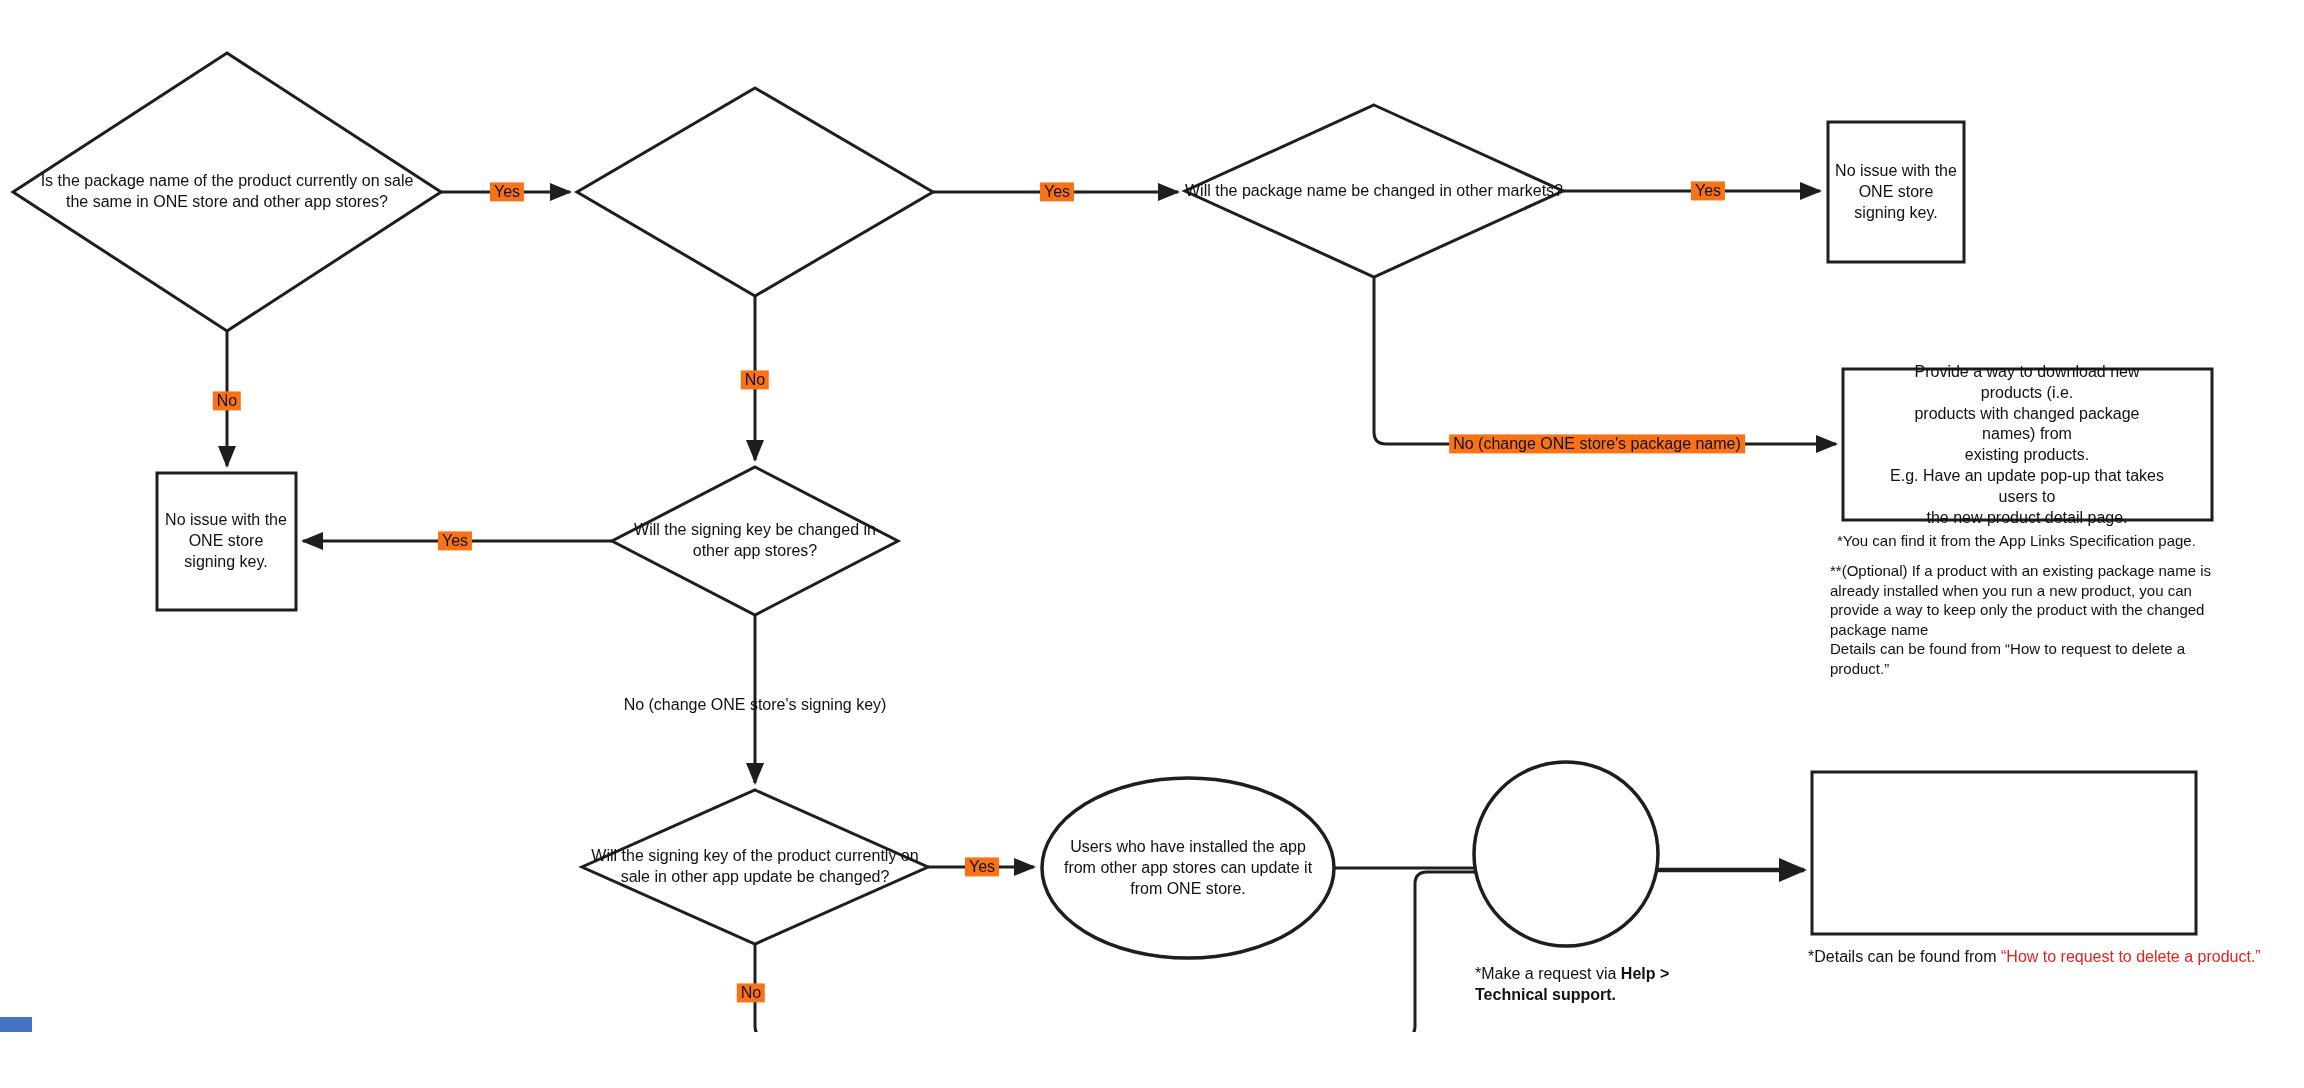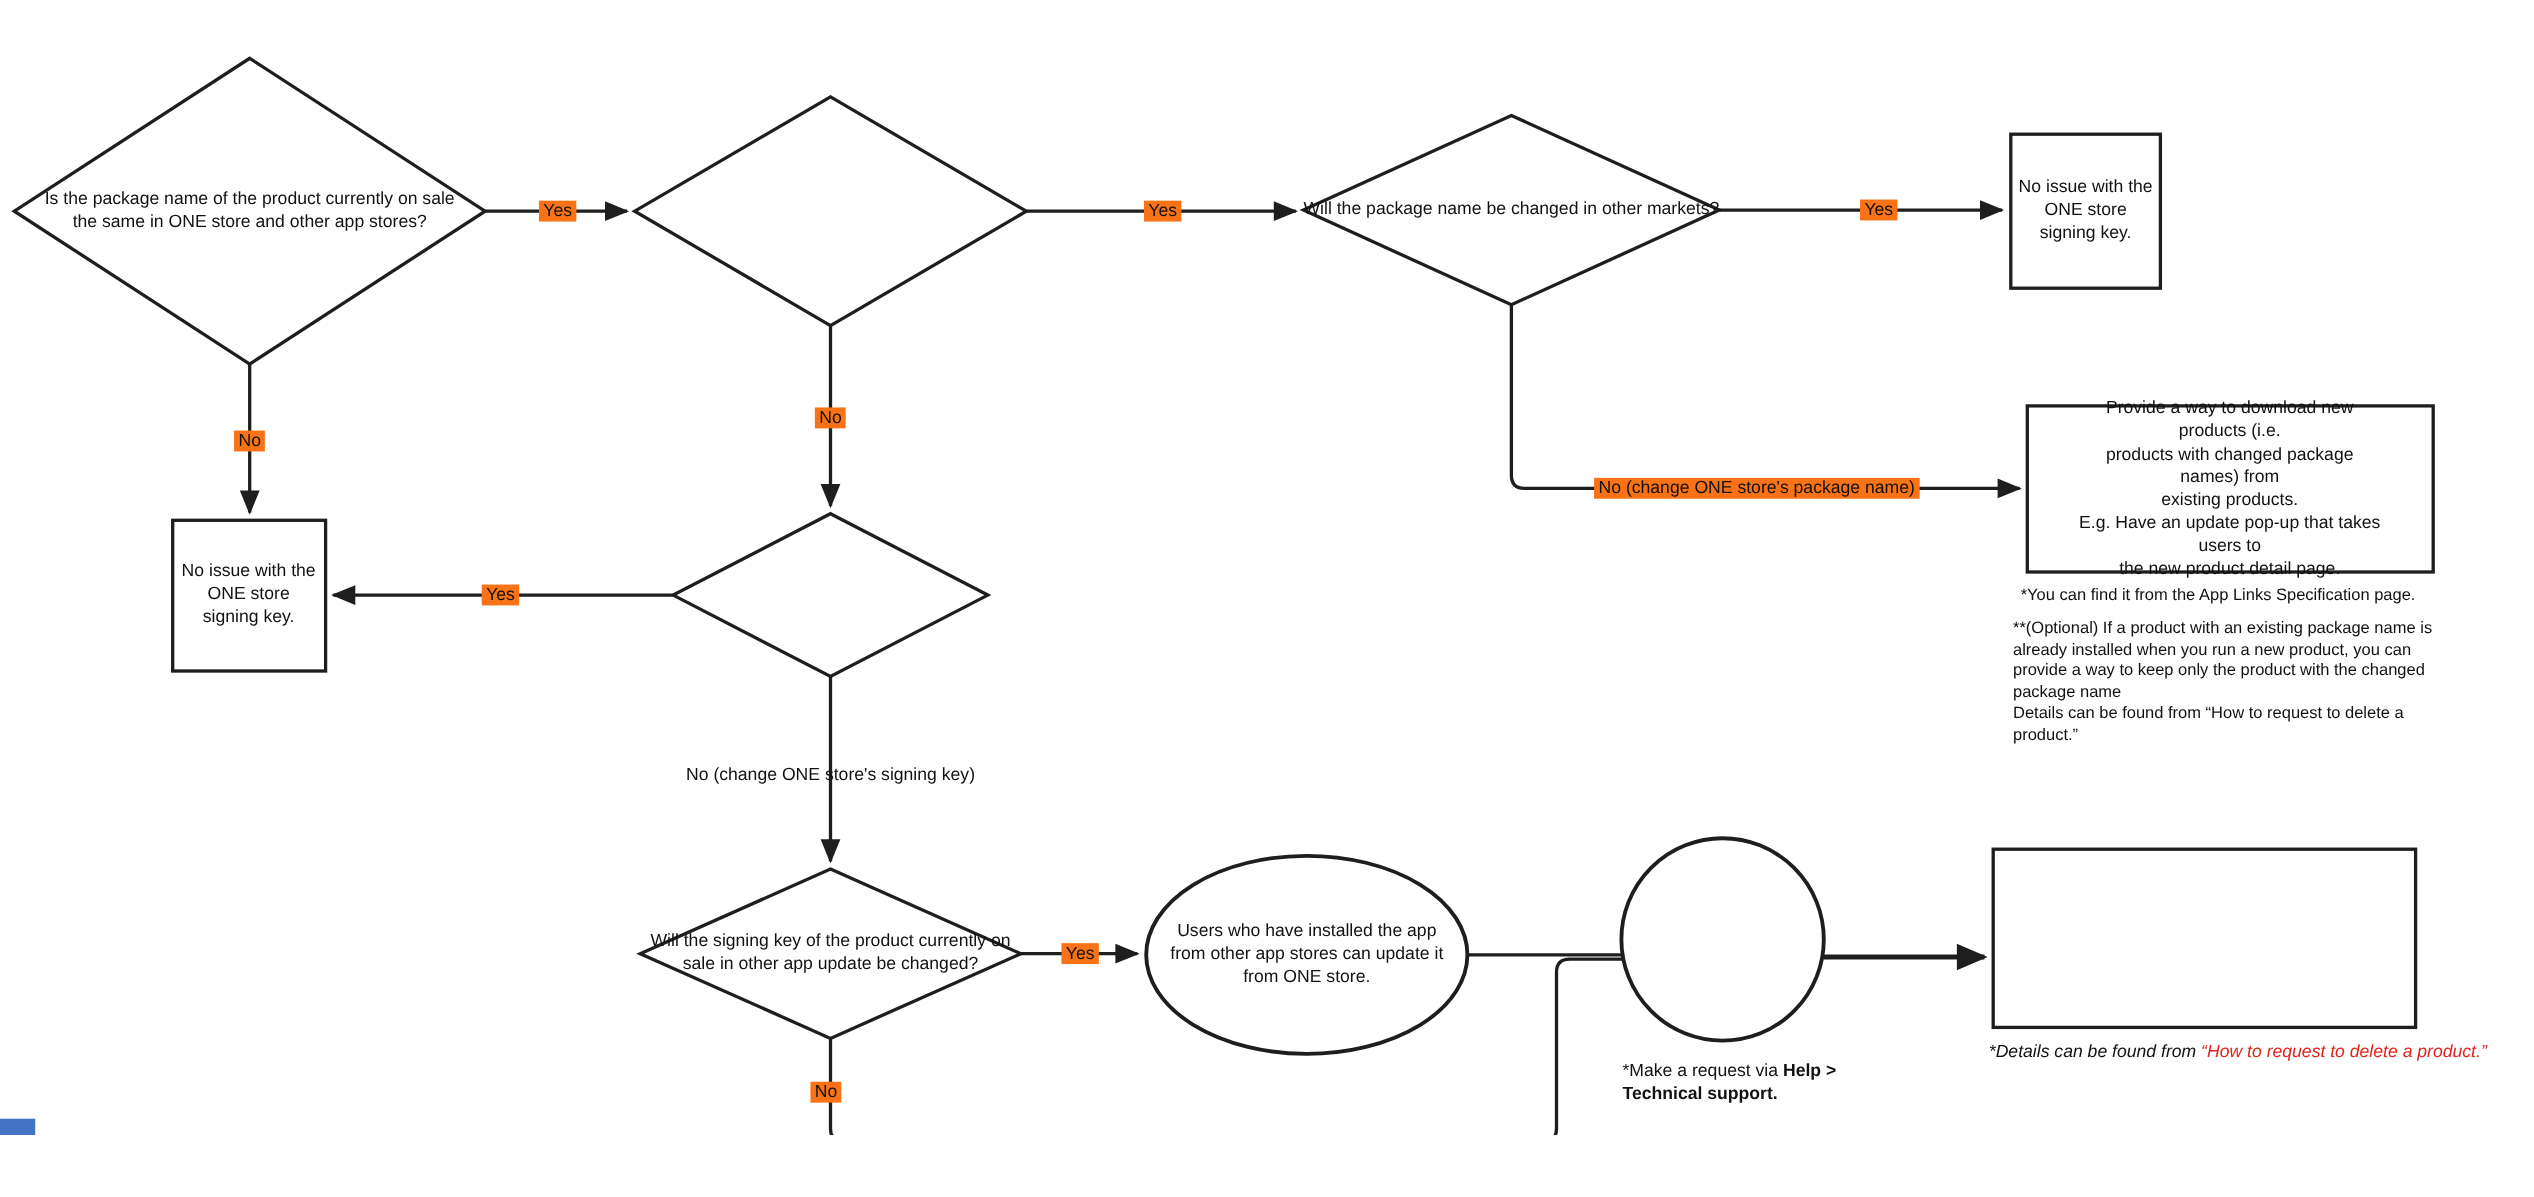--- a/index.html
+++ b/index.html
@@ -15,21 +15,21 @@
   .edge-label{
     position:absolute;transform:translate(-50%,-50%);
     font-size:16px;color:#111;background:#f97316;padding:0 4px;white-space:nowrap;line-height:1.2;
   }
   .edge-label.nobg{background:transparent;padding:0;}
   .note{
     position:absolute;font-size:15px;line-height:1.3;color:#111;white-space:pre-line;text-align:left;
   }
   .annot{position:absolute;font-size:16px;line-height:1.3;color:#111;}
   #note-make-request{width:236px;transform:translate(-50%,-50%);}
-  #note-details{white-space:nowrap;font-style:italic;}
+  #note-details{white-space:nowrap;}
   #note-details .red{color:#e0241c;}
   .corner-frag{position:absolute;left:0;bottom:0;width:32px;height:15px;background:#4472c4;}
 </style>
 </head>
 <body>
 
 <div id="canvas">
 
   <svg id="flow-svg" width="2304" height="1088" viewBox="0 0 2304 1088">
     <defs>
@@ -69,20 +69,22 @@
 
   <div class="txt" style="left:227px;top:192px;">Is the package name of the product currently on sale
 the same in ONE store and other app stores?</div>
   <div class="txt" style="left:1374px;top:191px;">Will the package name be changed in other markets?</div>
   <div class="txt" style="left:1896px;top:192px;">No issue with the
 ONE store
 signing key.</div>
   <div class="txt" style="left:226px;top:541px;">No issue with the
 ONE store
 signing key.</div>
+  <div class="txt" style="left:755px;top:541px;">Will the signing key be changed in
+other app stores?</div>
   <div class="txt" style="left:755px;top:867px;">Will the signing key of the product currently on
 sale in other app update be changed?</div>
   <div class="txt" style="left:2027px;top:445px;">Provide a way to download new products (i.e.
 products with changed package names) from
 existing products.
 E.g. Have an update pop-up that takes users to
 the new product detail page.</div>
   <div class="txt" style="left:1188px;top:868px;">Users who have installed the app
 from other app stores can update it
 from ONE store.</div>

